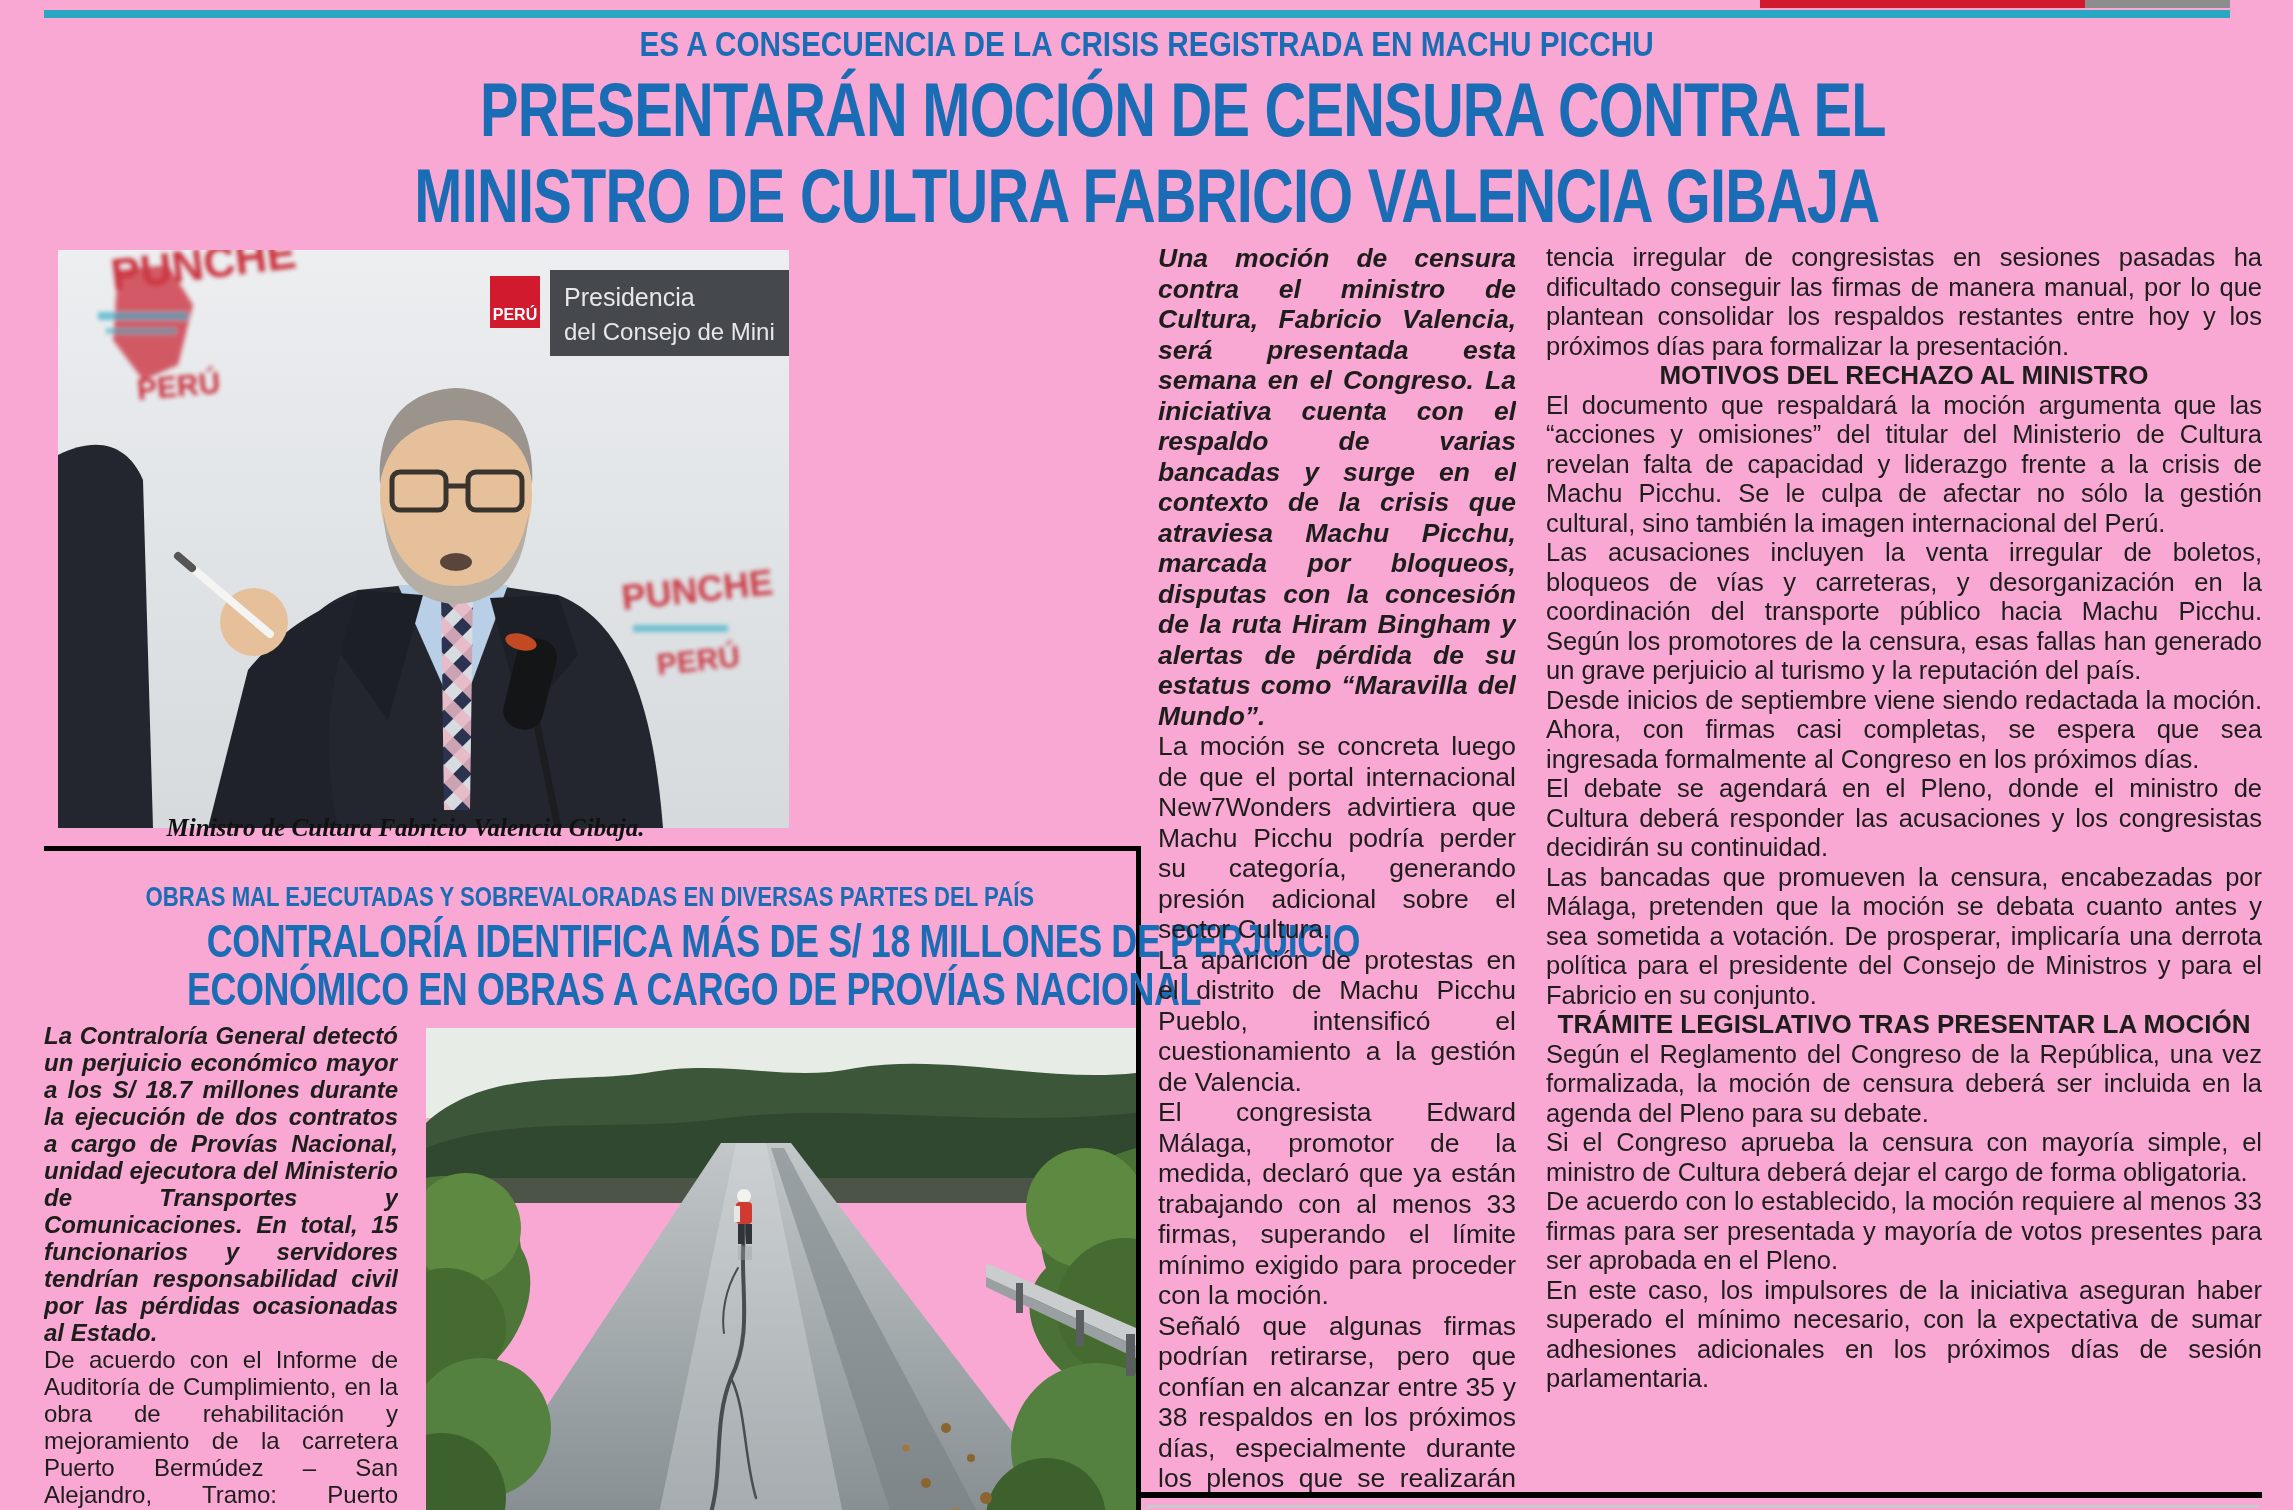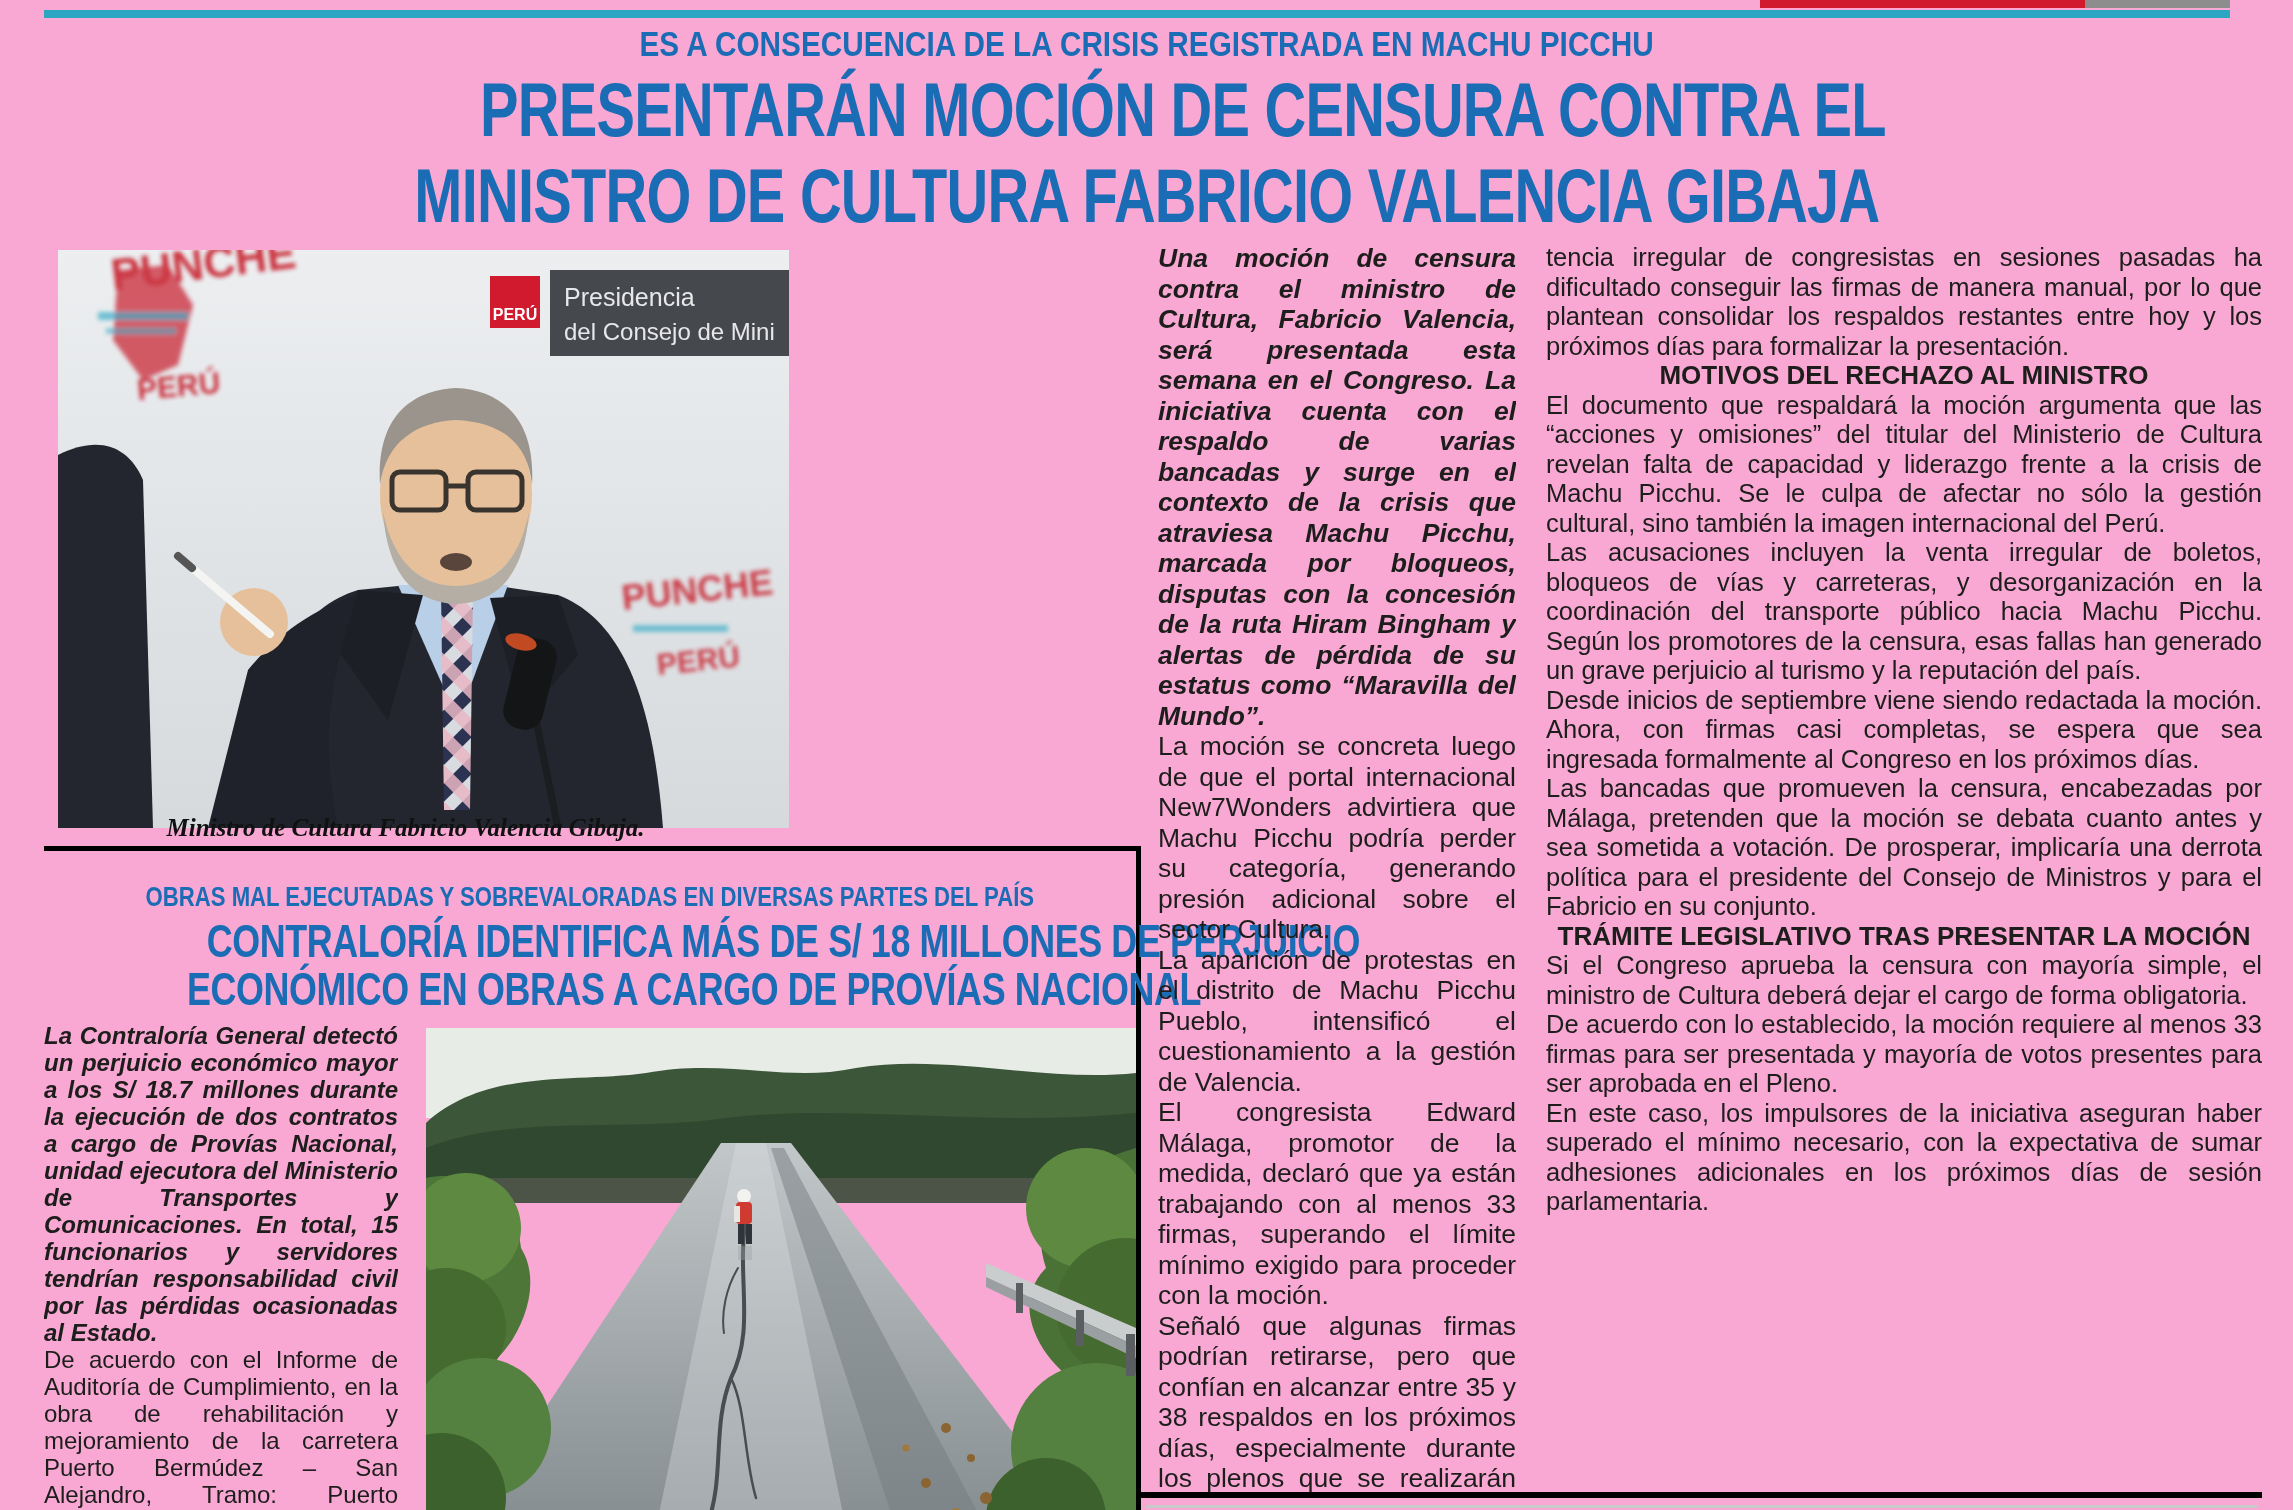--- a/index.html
+++ b/index.html
@@ -231,22 +231,24 @@
     <p>Señaló que algunas firmas podrían retirarse, pero que confían en alcanzar entre 35 y 38 respaldos en los próximos días, especialmente durante los plenos que se realizarán esta semana.</p>
 
   </div>
 
   <div class="col colC">
     <p>tencia irregular de congresistas en sesiones pasadas ha dificultado conseguir las firmas de manera manual, por lo que plantean consolidar los respaldos restantes entre hoy y los próximos días para formalizar la presentación.</p>
     <h4 class="subhead">MOTIVOS DEL RECHAZO AL MINISTRO</h4>
     <p>El documento que respaldará la moción argumenta que las “acciones y omisiones” del titular del Ministerio de Cultura revelan falta de capacidad y liderazgo frente a la crisis de Machu Picchu. Se le culpa de afectar no sólo la gestión cultural, sino también la imagen internacional del Perú.</p>
     <p>Las acusaciones incluyen la venta irregular de boletos, bloqueos de vías y carreteras, y desorganización en la coordinación del transporte público hacia Machu Picchu. Según los promotores de la censura, esas fallas han generado un grave perjuicio al turismo y la reputación del país.</p>
     <p>Desde inicios de septiembre viene siendo redactada la moción. Ahora, con firmas casi completas, se espera que sea ingresada formalmente al Congreso en los próximos días.</p>
+    <p>El debate se agendará en el Pleno, donde el ministro de Cultura deberá responder las acusaciones y los congresistas decidirán su continuidad.</p>
     <p>Las bancadas que promueven la censura, encabezadas por Málaga, pretenden que la moción se debata cuanto antes y sea sometida a votación. De prosperar, implicaría una derrota política para el presidente del Consejo de Ministros y para el Fabricio en su conjunto.</p>
     <h4 class="subhead">TRÁMITE LEGISLATIVO TRAS PRESENTAR LA MOCIÓN</h4>
+    <p>Según el Reglamento del Congreso de la República, una vez formalizada, la moción de censura deberá ser incluida en la agenda del Pleno para su debate.</p>
     <p>Si el Congreso aprueba la censura con mayoría simple, el ministro de Cultura deberá dejar el cargo de forma obligatoria.</p>
     <p>De acuerdo con lo establecido, la moción requiere al menos 33 firmas para ser presentada y mayoría de votos presentes para ser aprobada en el Pleno.</p>
     <p>En este caso, los impulsores de la iniciativa aseguran haber superado el mínimo necesario, con la expectativa de sumar adhesiones adicionales en los próximos días de sesión parlamentaria.</p>
   </div>
 
   <div class="line-black-bottom"></div>
   <div class="line-gray-bottom"></div>
 
 </div>
 

